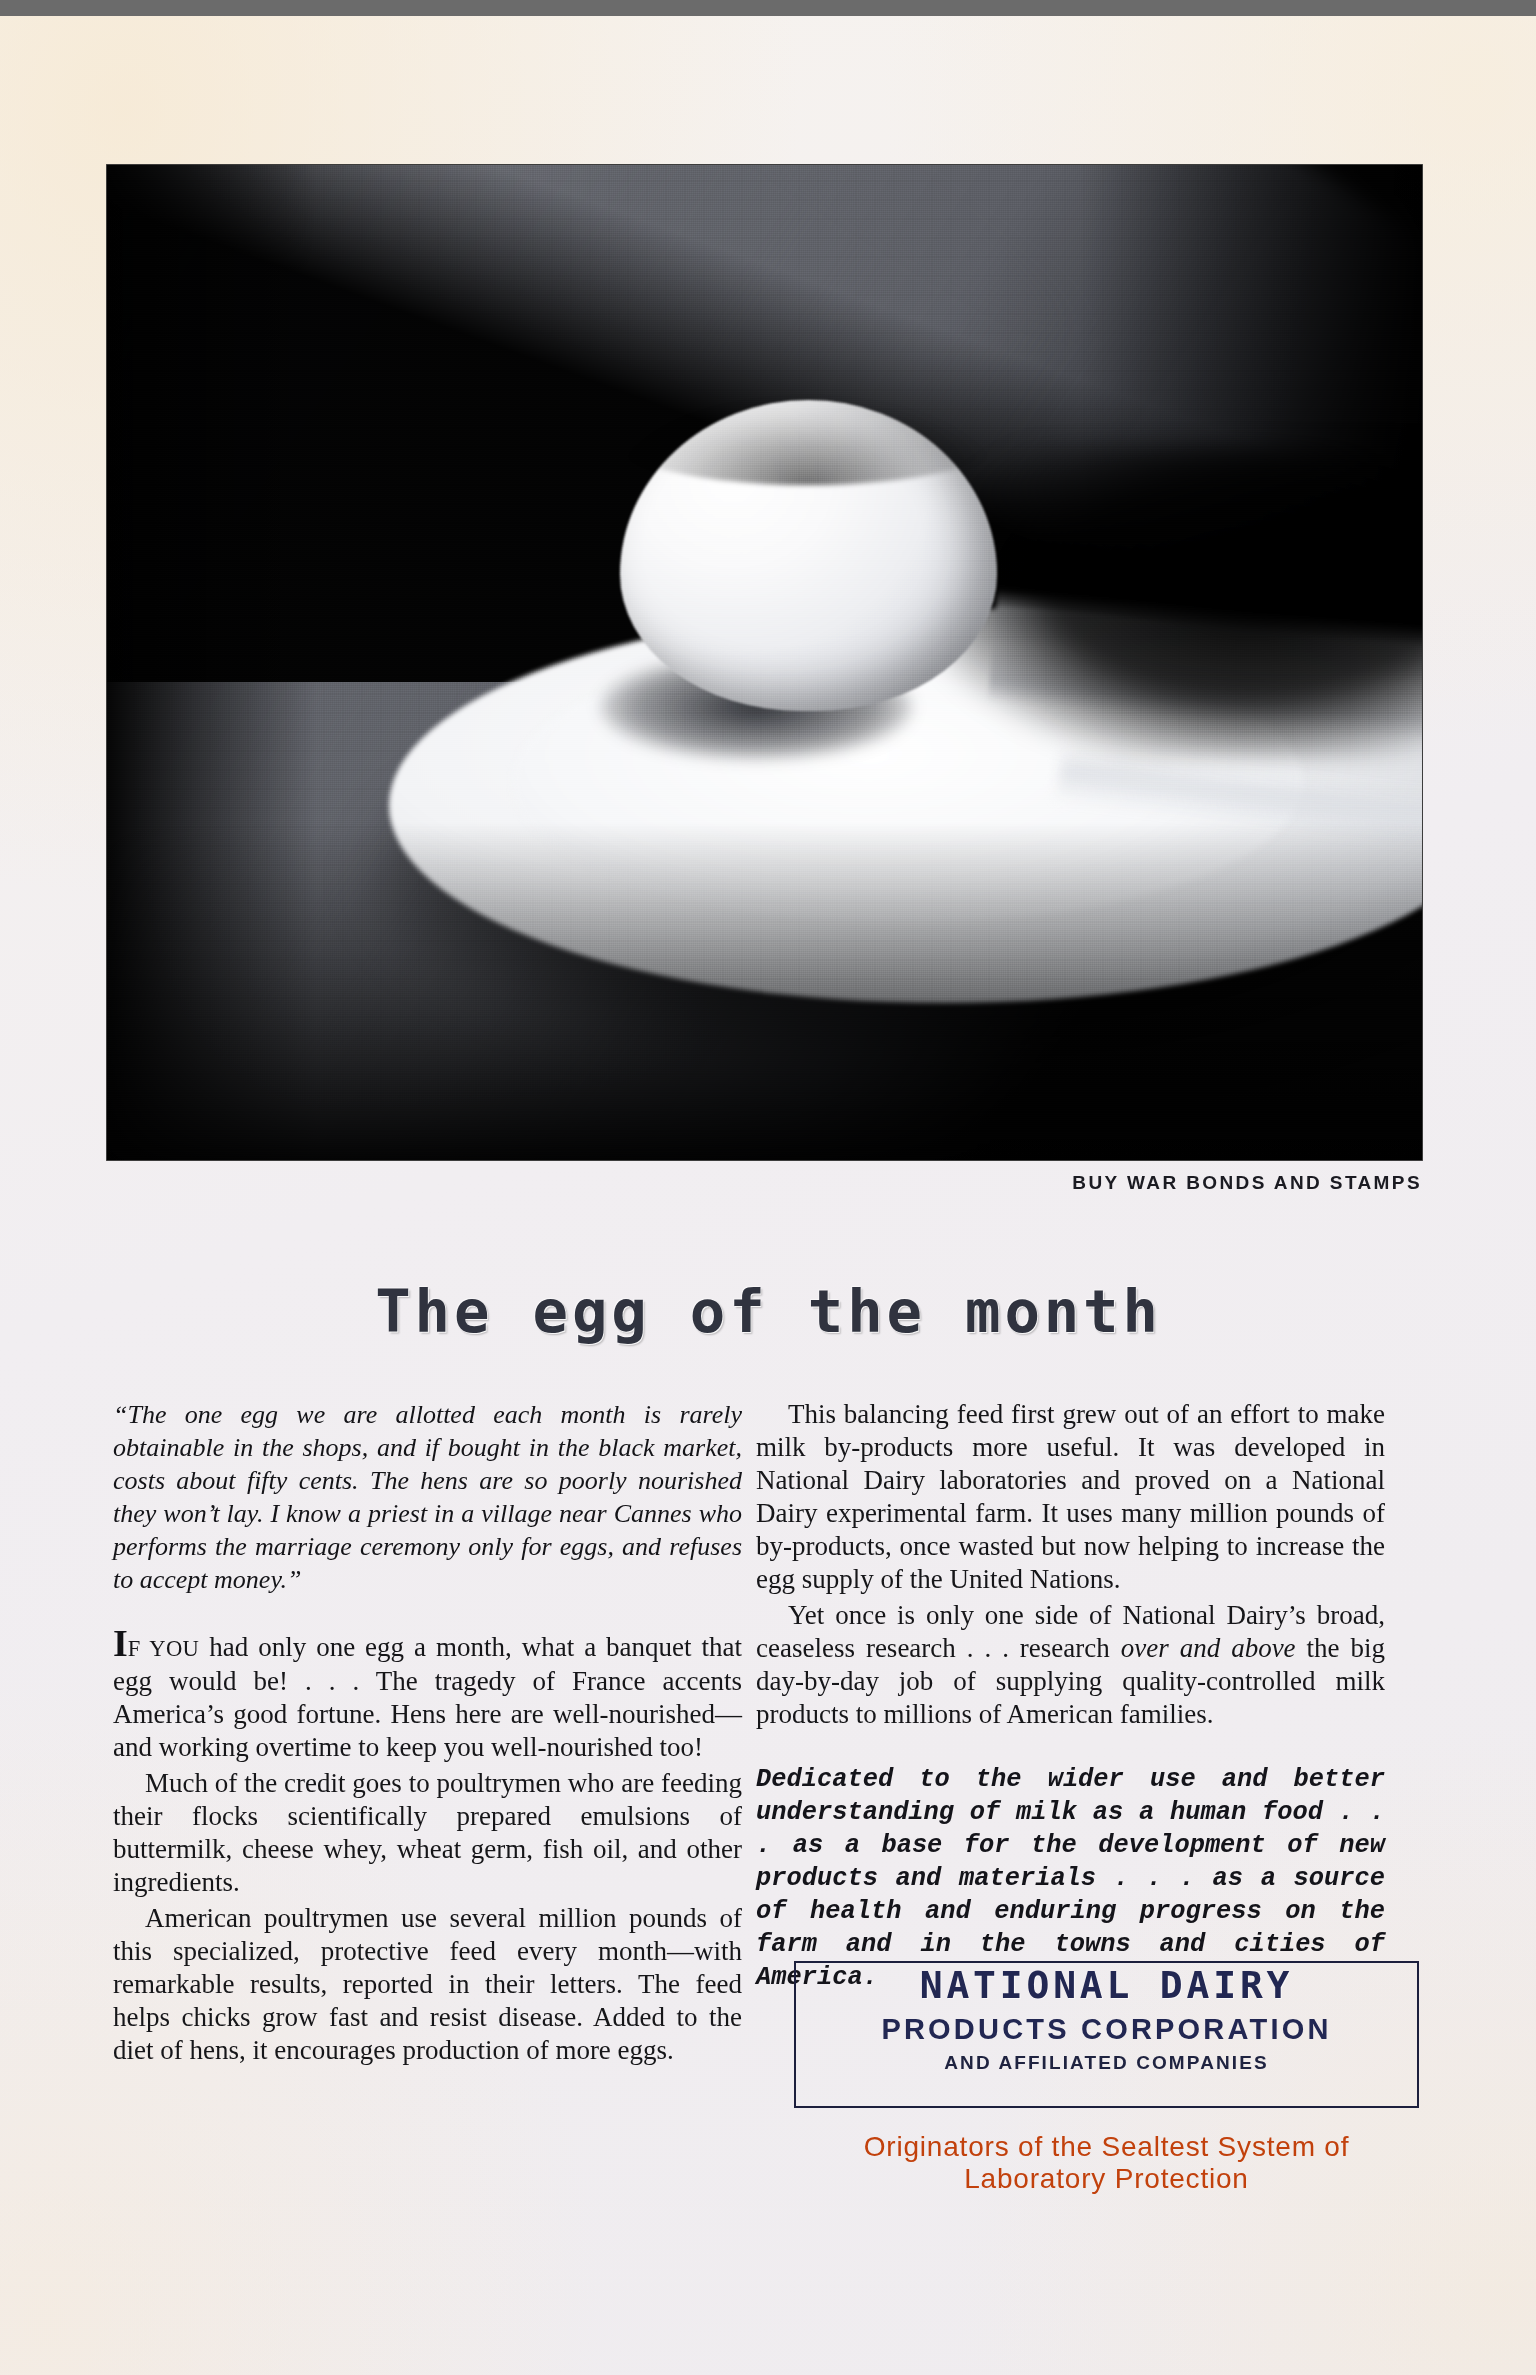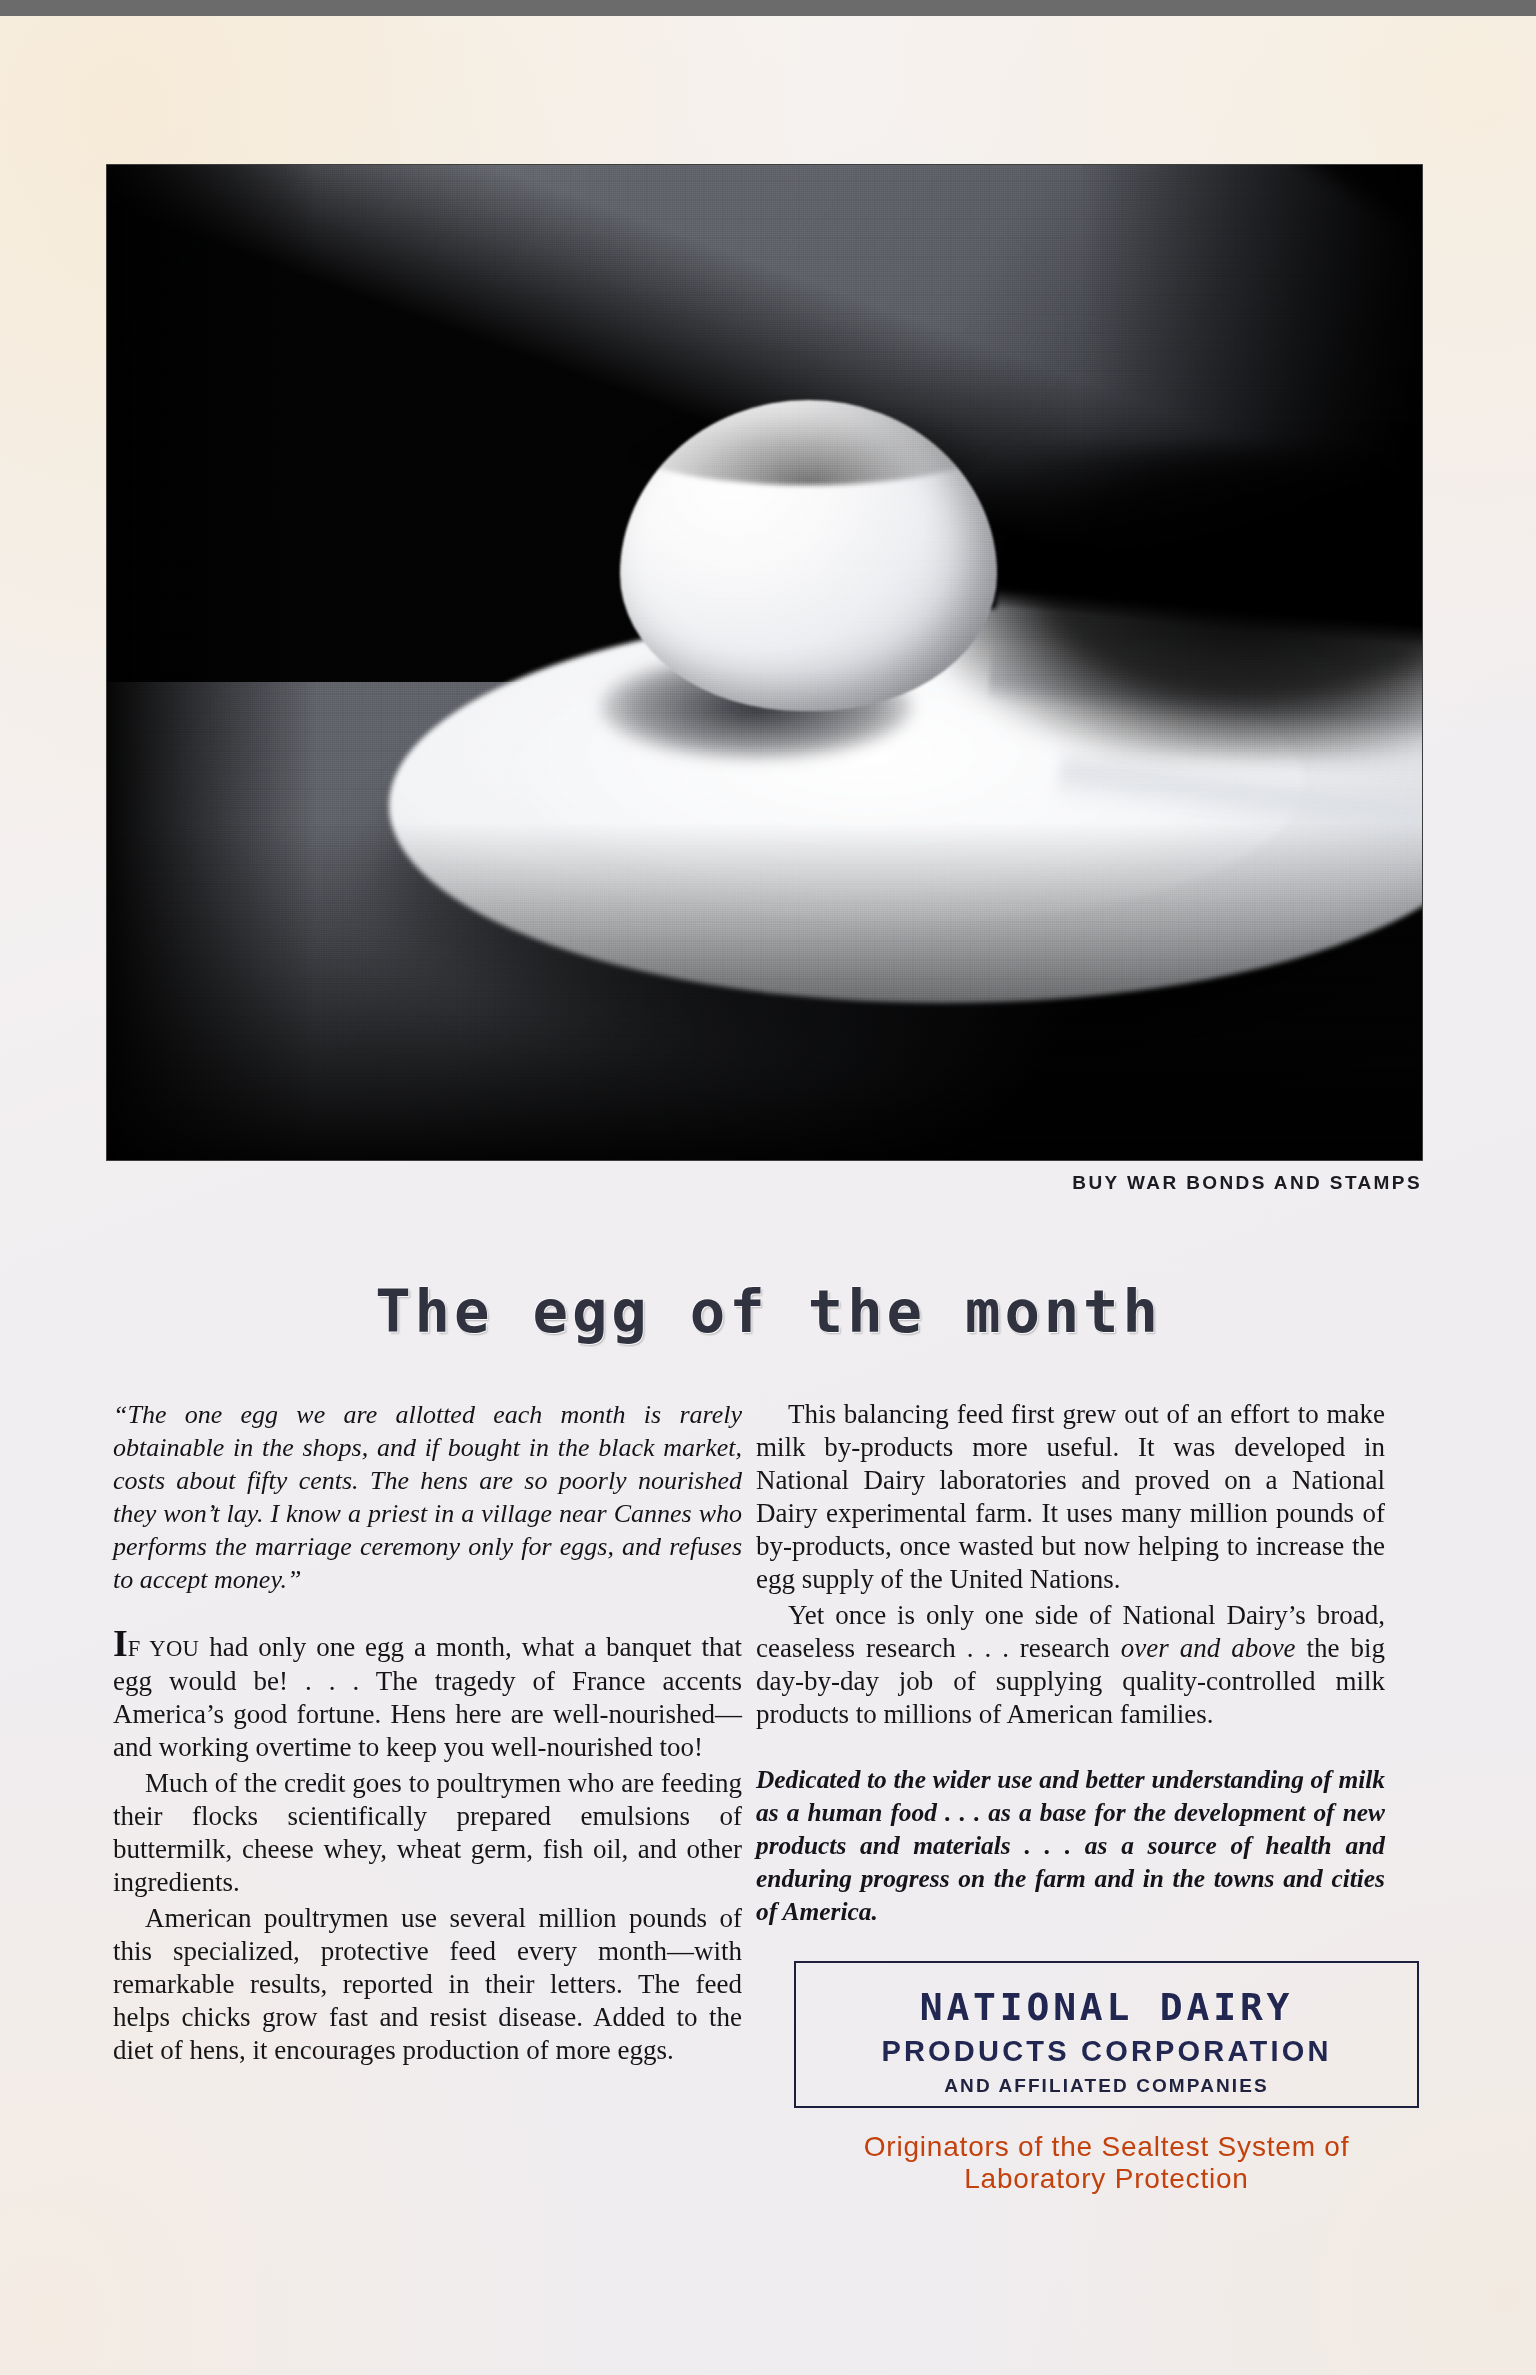--- a/index.html
+++ b/index.html
@@ -276,36 +276,35 @@
   .gap-para { margin-top: 28px; }
 
   .dedication {
     margin: 32px 0 0 0;
     font-size: 25.4px;
     line-height: 33px;
     font-style: italic;
     font-weight: 600;
     color: #14141a;
     text-align: justify;
-    font-family: Liberation Serif, serif;
+    font-family: Liberation Mono, monospace;
   }
 
   
   .logo-box {
     position: absolute;
     left: 794px; top: 1945px;
     width: 625px;
     height: 147px;
     border: 2.8px solid #1c1f3d;
     box-sizing: border-box;
     display: flex;
     flex-direction: column;
     align-items: center;
-    justify-content: center;
-    padding-top: 13px;
+    padding-top: 0;
   }
   .logo-line1 {
     font-family: "DejaVu Sans Mono", "Liberation Mono", monospace;
     font-size: 38px;
     font-weight: 700;
     letter-spacing: 3.8px;
     color: #222752;
     text-shadow: 0.9px 0.9px 0 rgba(255,255,255,0.6);
     margin-bottom: 5.6px;
   }

